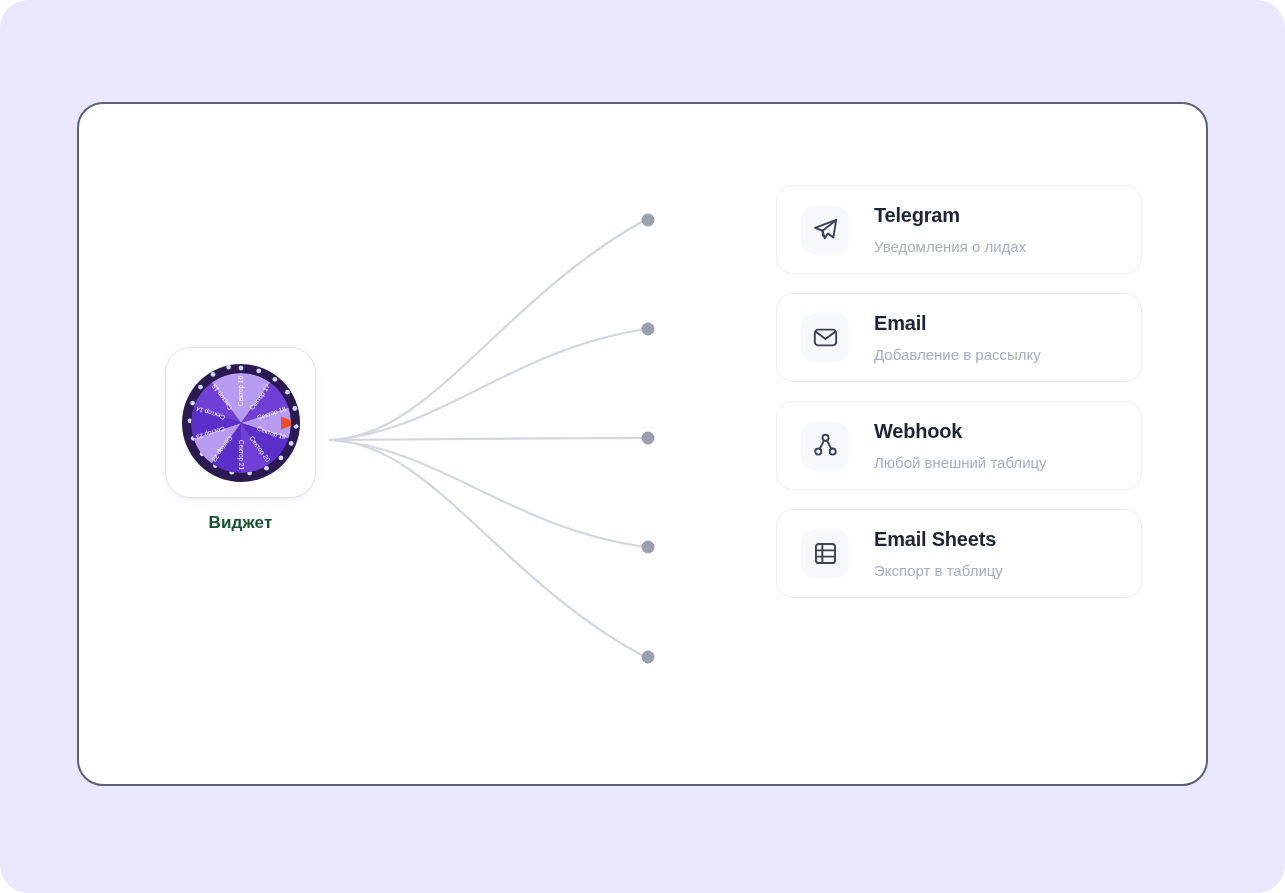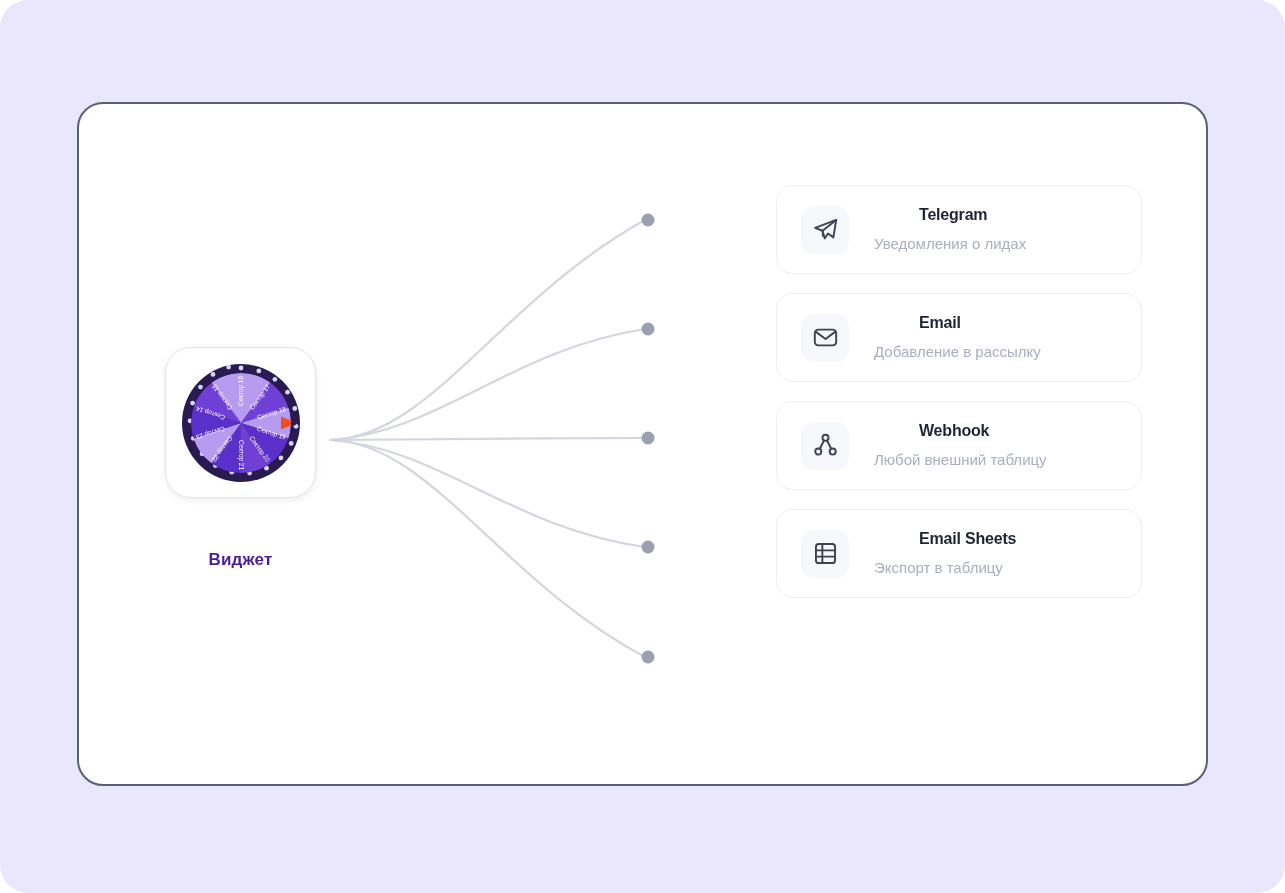--- a/index.html
+++ b/index.html
@@ -76,23 +76,22 @@
   .wheel-svg { display: block; }
 
   #widget-caption {
     position: absolute;
     left: -30px;
     top: 166px;
     width: 211px;
     text-align: center;
     font-size: 17px;
     font-weight: bold;
-    color: #4c1d95;
+    color: #14532d;
     letter-spacing: 0.2px;
-    margin-top: 37px;
   }
 
   
   #cards {
     position: absolute;
     left: 776px;
     top: 185px;
     width: 366px;
   }
   .card {
@@ -121,26 +120,25 @@
   }
   .card-icon svg { display: block; }
 
   .card-text {
     margin-left: 25px;
     display: flex;
     flex-direction: column;
     justify-content: center;
   }
   .card-title {
-    font-size: 16px;
+    font-size: 20px;
     font-weight: bold;
     color: #1d2434;
     line-height: 1.15;
     letter-spacing: -0.2px;
-    margin-left: 45px;
   }
   .card-sub {
     margin-top: 11px;
     font-size: 15px;
     color: #a9aec0;
     line-height: 1.2;
   }
 </style>
 </head>
 <body>

